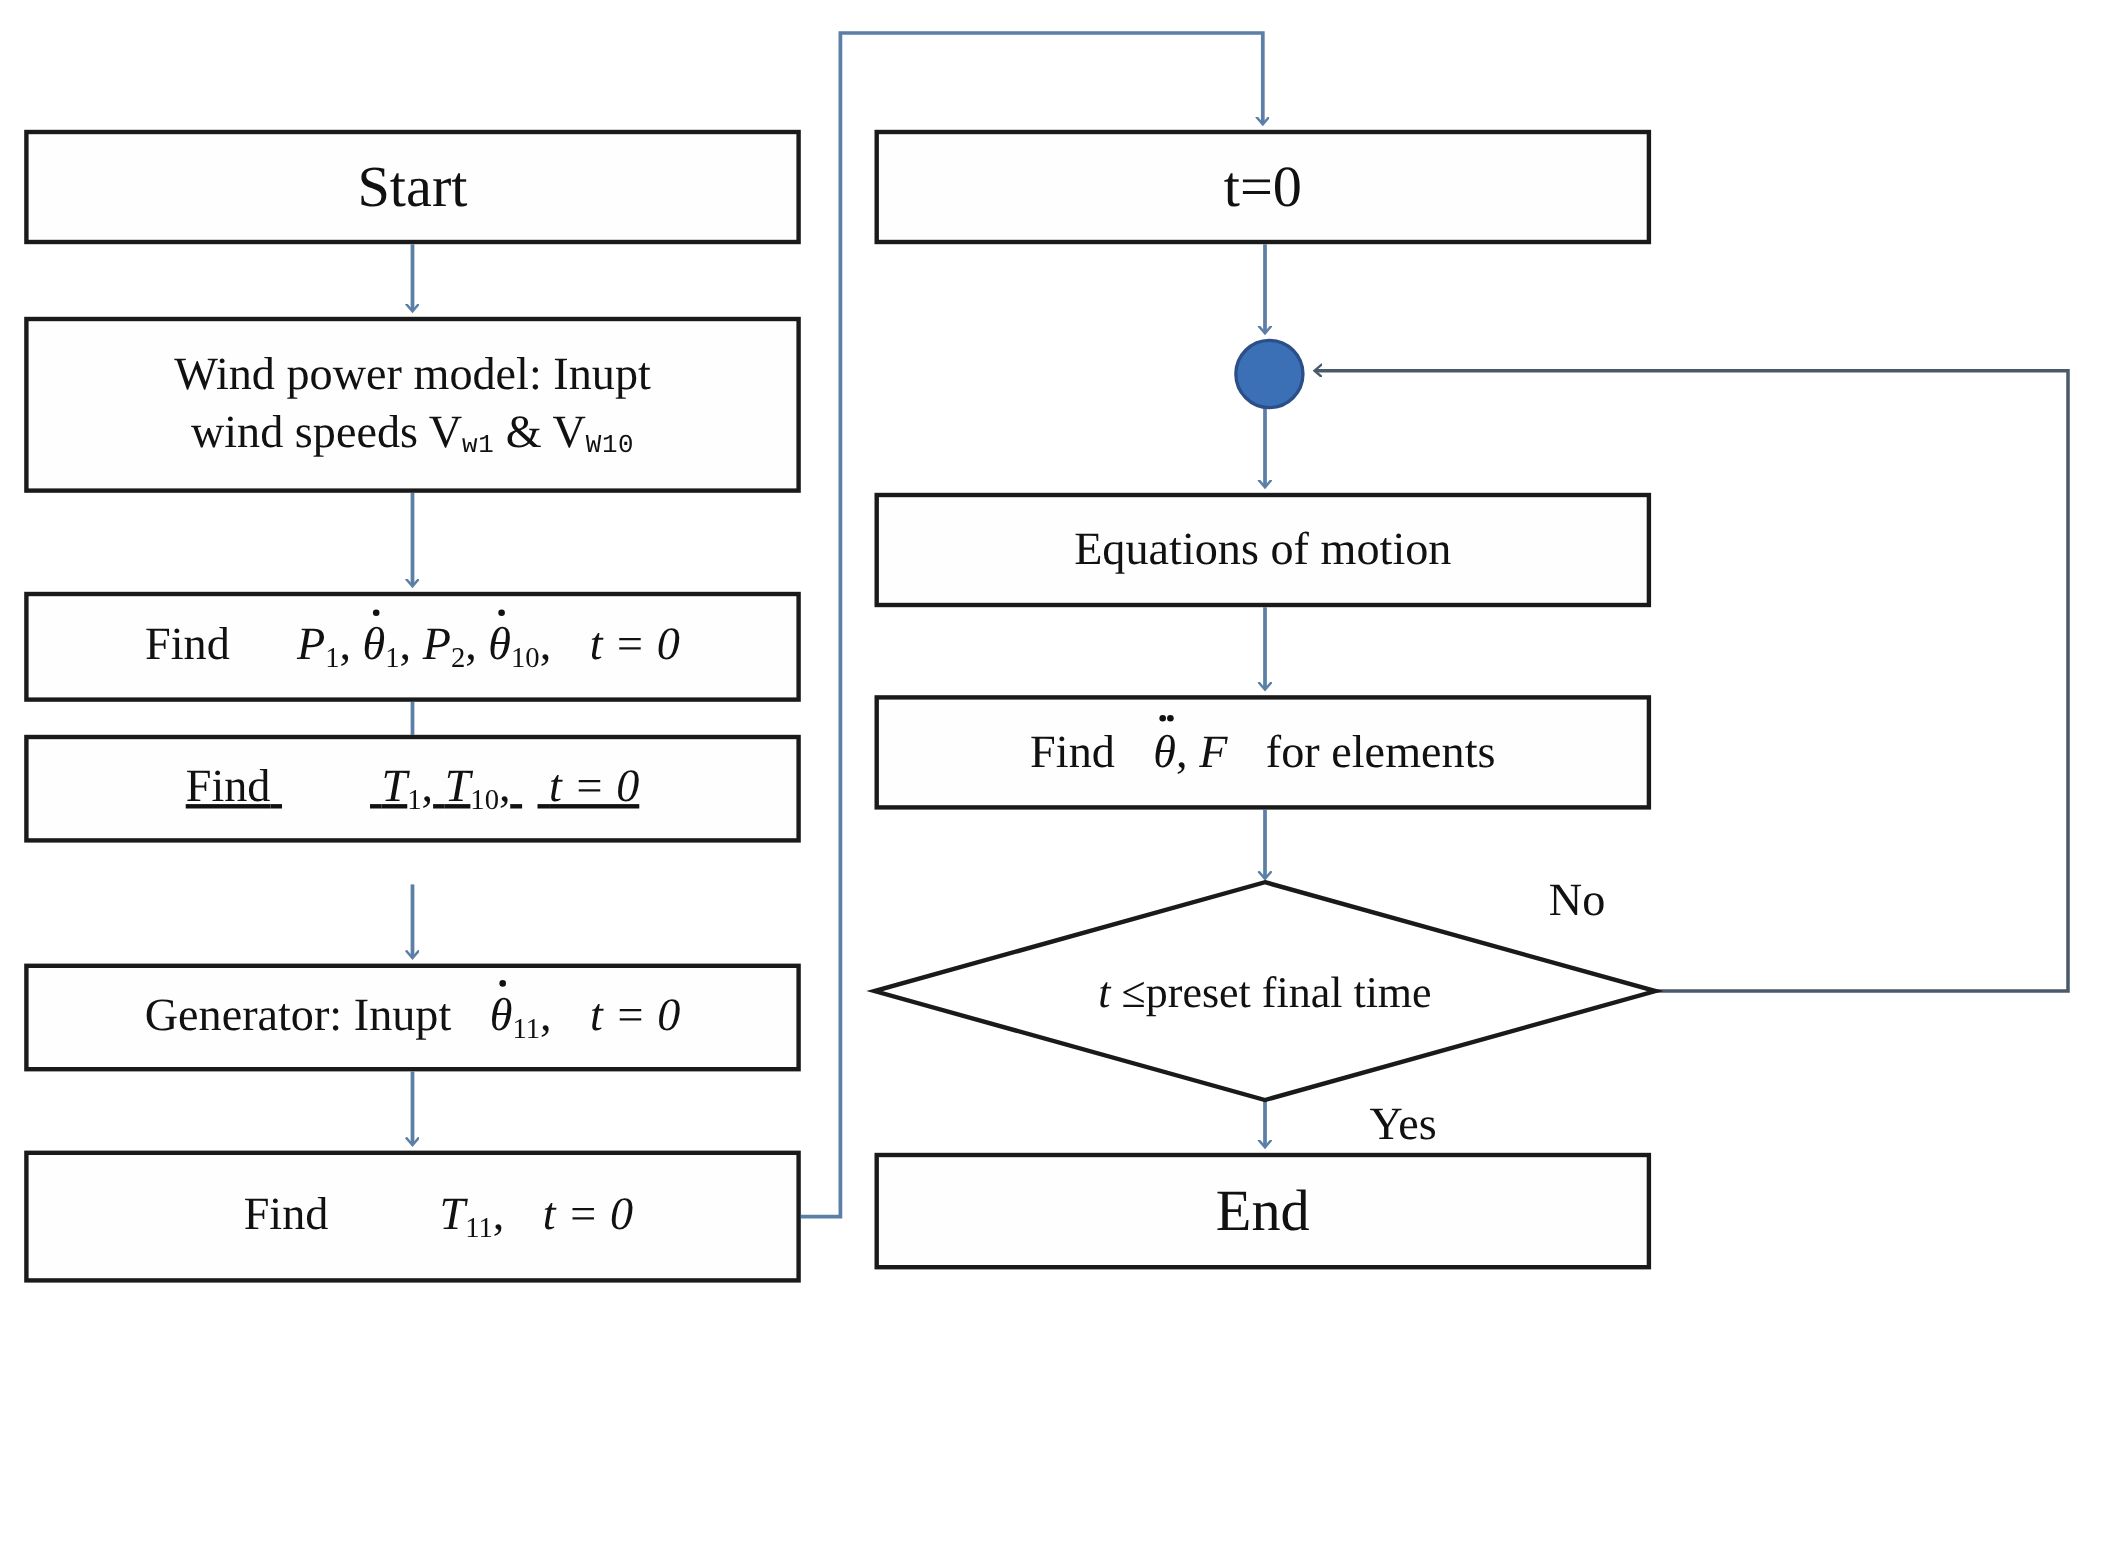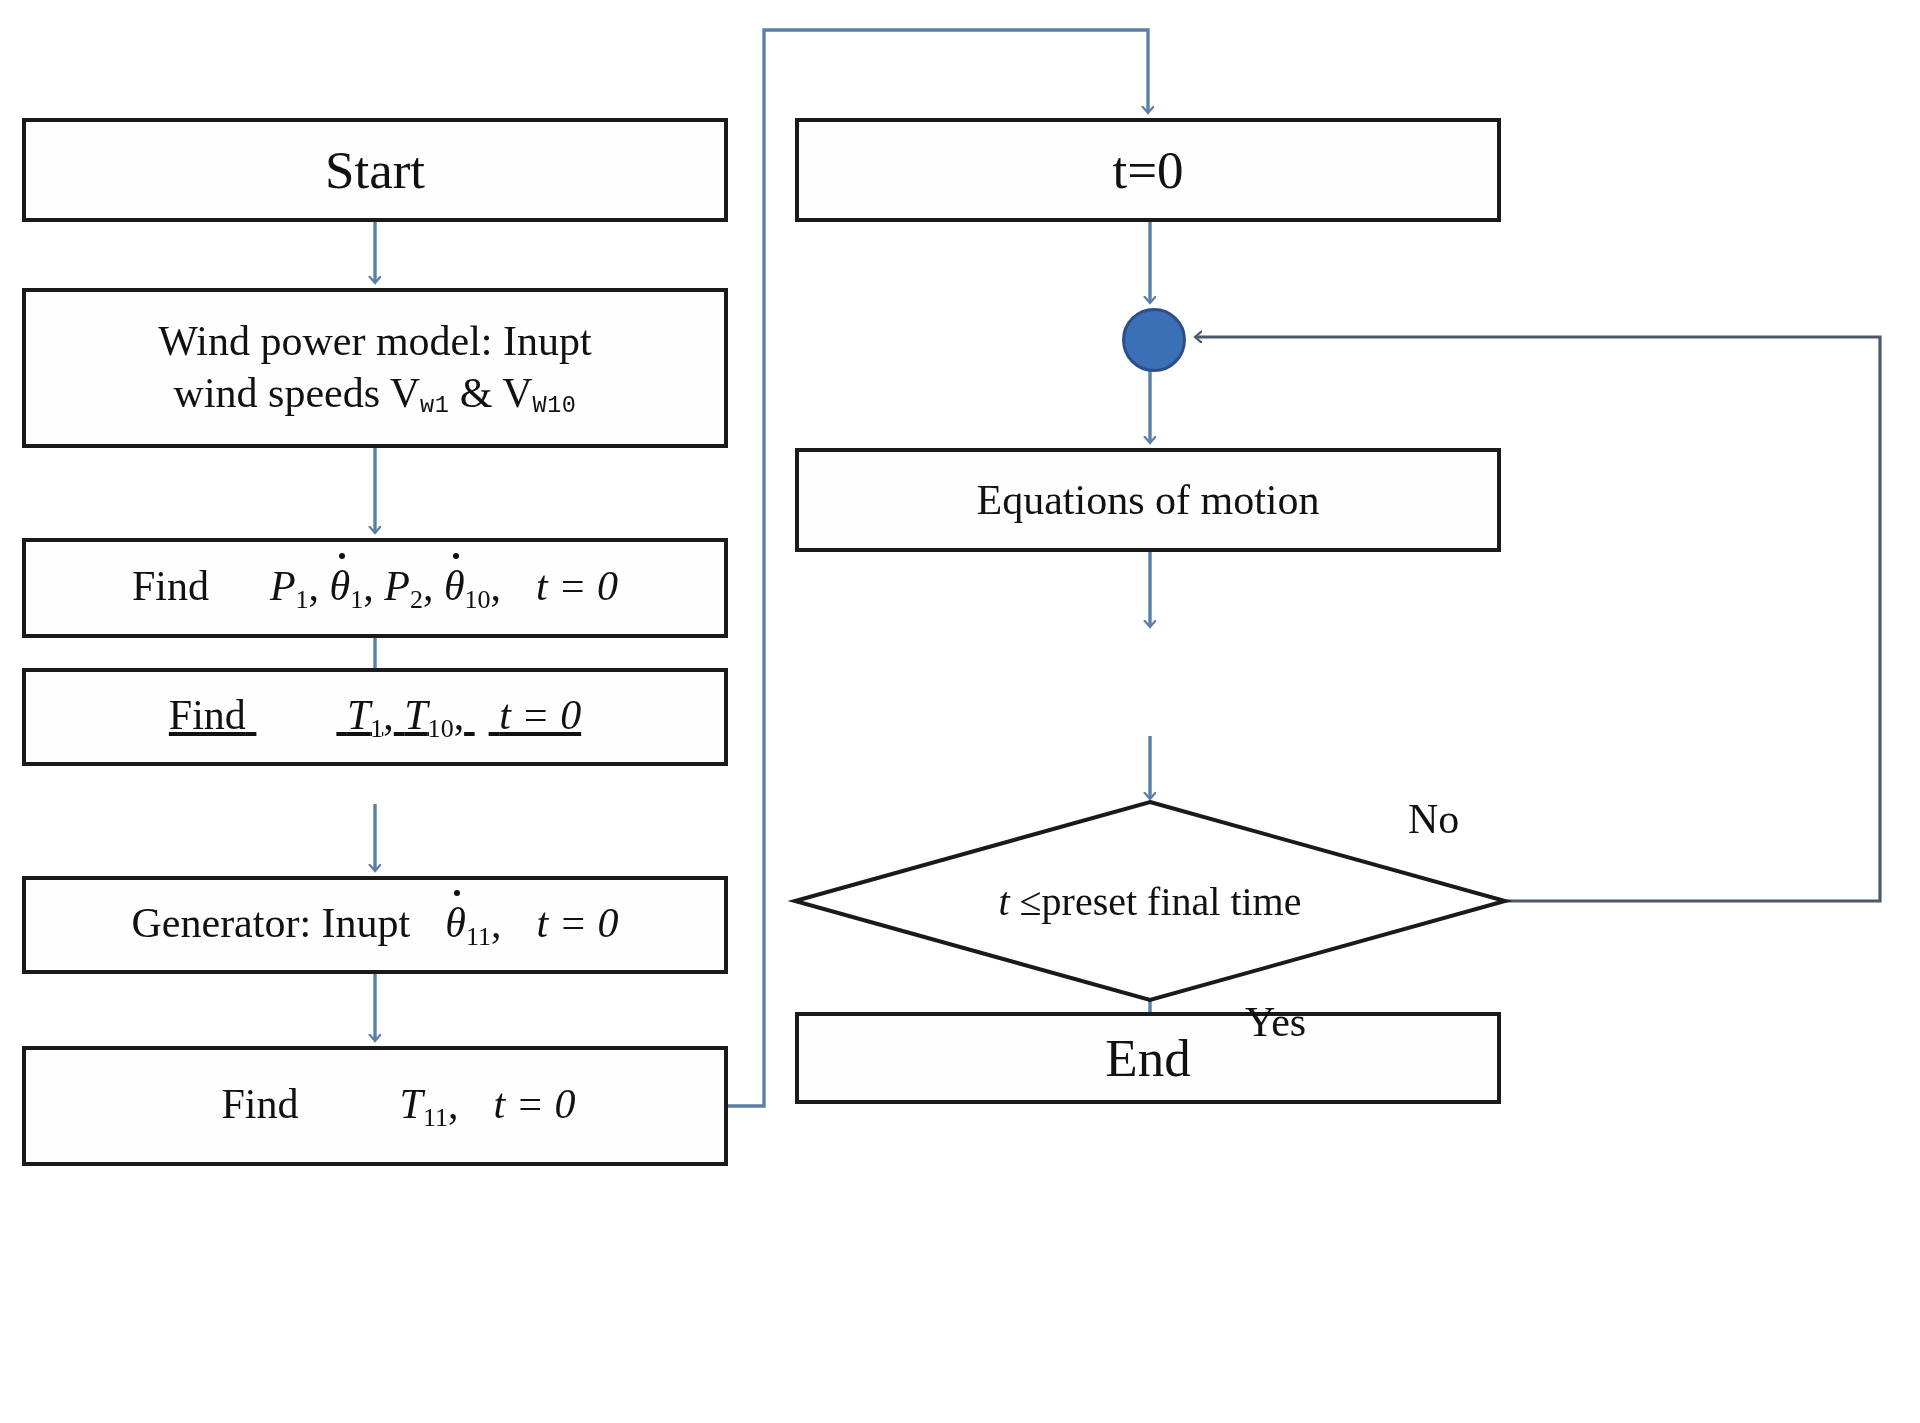--- a/index.html
+++ b/index.html
@@ -18,21 +18,21 @@
   #b-start      {left:22px;  top:118px;  width:706px; height:104px;}
   #b-wind       {left:22px;  top:288px;  width:706px; height:160px;}
   #b-findp      {left:22px;  top:538px;  width:706px; height:100px;}
   #b-findt      {left:22px;  top:668px;  width:706px; height:98px;text-decoration:underline;}
   #b-gen        {left:22px;  top:876px;  width:706px; height:98px;align-items:center;}
   #b-findt11    {left:22px;  top:1046px; width:706px; height:120px;padding-left:47px;}
 
   #b-t0         {left:795px; top:118px;  width:706px; height:104px;}
   #b-eom        {left:795px; top:448px;  width:706px; height:104px;}
   #b-findacc    {left:795px; top:632px;  width:706px; height:104px;}
-  #b-end        {left:795px; top:1012px; width:706px; height:92px;}
+  #b-end        {left:795px; top:1048px; width:706px; height:106px;}
 
   .f-lg{font-size:53px;}
   .f-md{font-size:42px;}
   .f-eq{font-size:42px;}
 
   
   .mi{font-style:italic;}
   .sub{font-size:0.62em;vertical-align:-0.30em;font-style:normal;}
   .vsub{font-size:0.56em;vertical-align:-0.22em;font-style:normal;
         letter-spacing:0.5px;font-family:Liberation Mono, monospace;}
@@ -167,20 +167,30 @@
   <div class="box" id="b-t0">
     <span class="txt f-lg">t=0</span>
   </div>
 
   <div id="junction"></div>
 
   <div class="box" id="b-eom">
     <span class="txt f-md">Equations  of motion</span>
   </div>
 
+  <div class="box" id="b-findacc">
+    <span class="txt f-eq">
+      <span>Find</span>
+      <span class="sp"></span>
+      <span class="ddotv">θ</span><span>,</span>
+      <span class="mi">F</span>
+      <span class="sp"></span>
+      <span>for  elements</span>
+    </span>
+  </div>
 
   <div id="diamond">
     <div class="dlabel">
       <span>
         <span class="mi">t</span>
         <span>≤</span><span>preset final time</span>
       </span>
     </div>
   </div>
 

